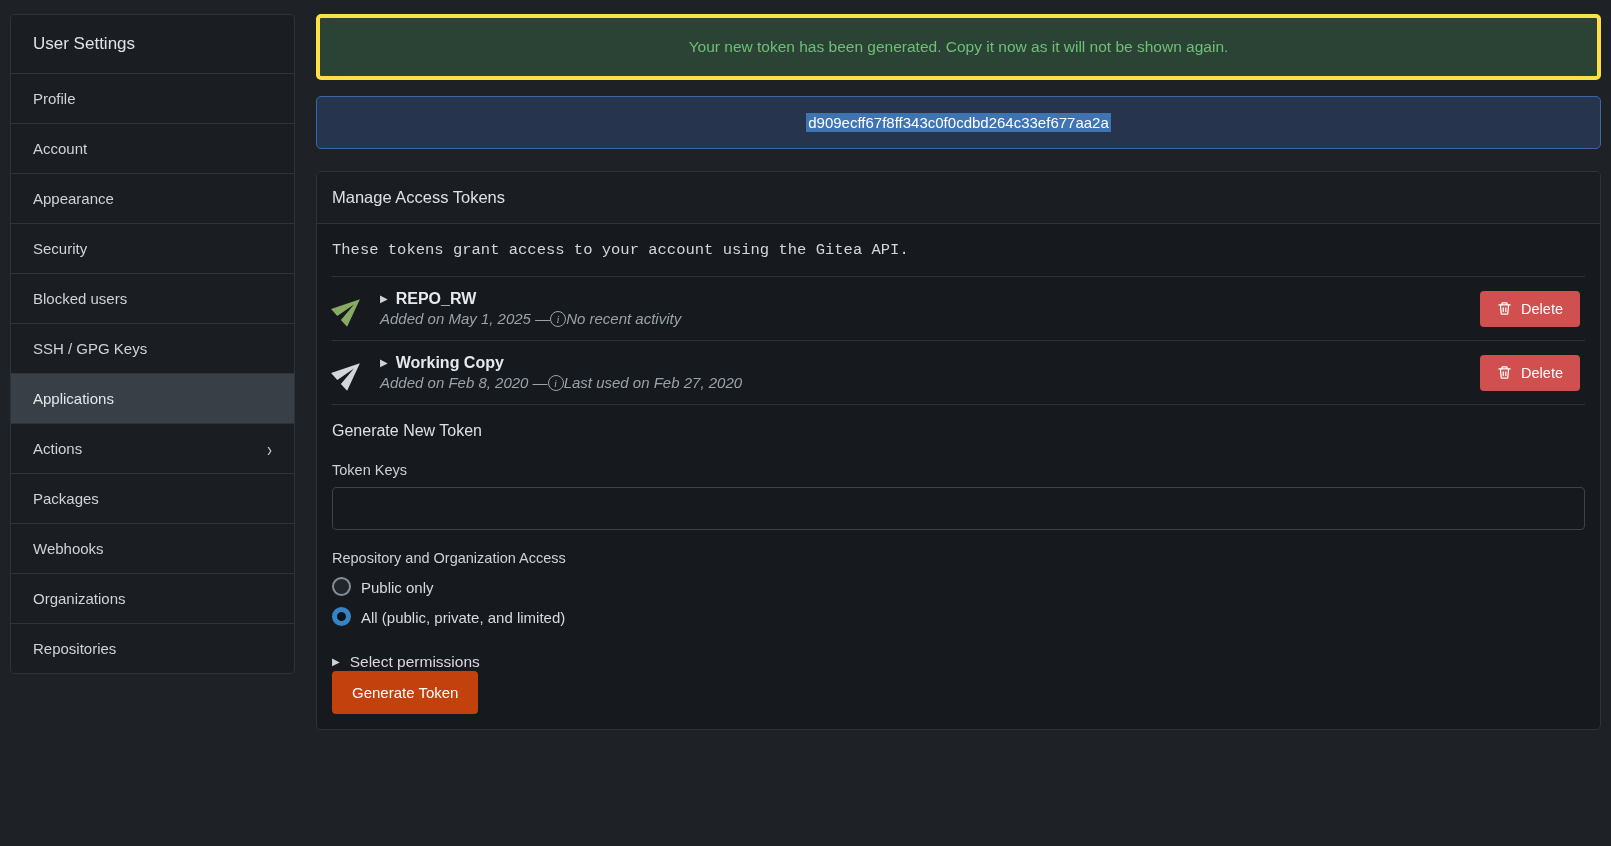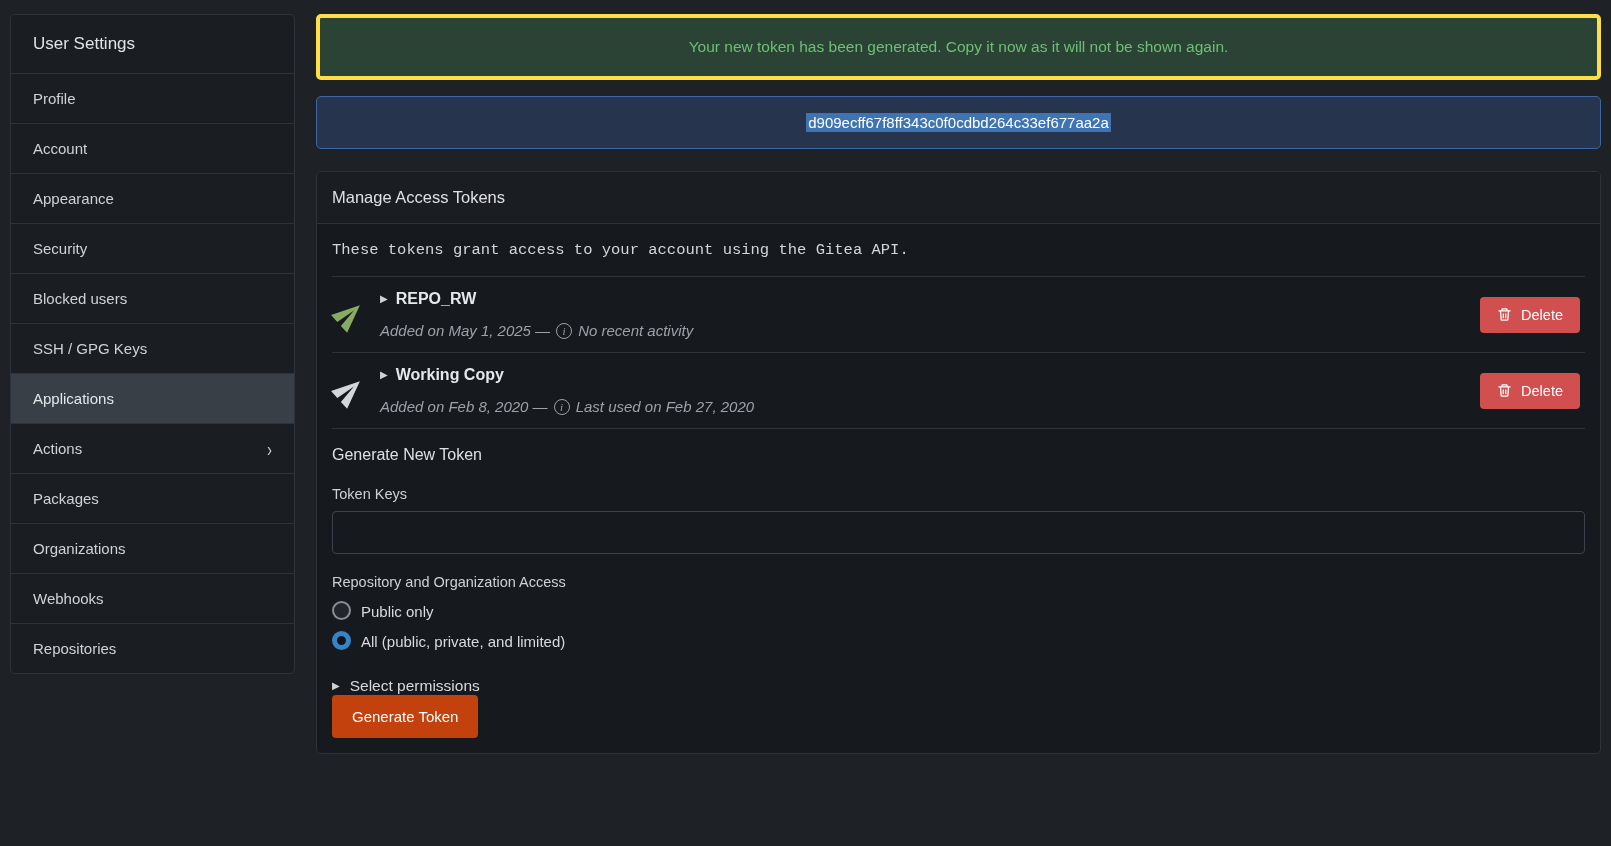--- a/index.html
+++ b/index.html
@@ -115,27 +115,26 @@
   .plane-icon svg { width: 32px; height: 32px; transform: rotate(-42deg); }
   .token-text { flex: 1 1 auto; min-width: 0; }
   .token-name-line { display: flex; align-items: center; gap: 8px; }
   .tri {
     font-size: 10px;
     color: #ced3d8;
     line-height: 1;
   }
   .token-name { font-weight: bold; font-size: 16px; color: #e6e9ec; }
   .token-meta {
-    margin-top: 14px;
+    margin-top: 2px;
     font-style: italic;
     color: #9aa2aa;
     font-size: 15px;
     display: flex;
     align-items: center;
-    gap: 6px;
   }
   .info-icon {
     display: inline-flex;
     align-items: center;
     justify-content: center;
     width: 16px; height: 16px;
     border: 1.5px solid #9aa2aa;
     border-radius: 50%;
     font-size: 11px;
     font-style: italic;
@@ -244,24 +243,24 @@
         <span>Applications</span>
       </div>
     <div class="sidebar-item">
       <span>Actions</span>
       <span class="chevron">›</span>
     </div>
     <div class="sidebar-item">
         <span>Packages</span>
       </div>
     <div class="sidebar-item">
+        <span>Webhooks</span>
+      </div>
+    <div class="sidebar-item">
         <span>Organizations</span>
-      </div>
-    <div class="sidebar-item">
-        <span>Webhooks</span>
       </div>
     <div class="sidebar-item">
         <span>Repositories</span>
       </div>
   </nav>
 
   <main class="main">
 
     <div class="flash">Your new token has been generated. Copy it now as it will not be shown again.</div>
 

